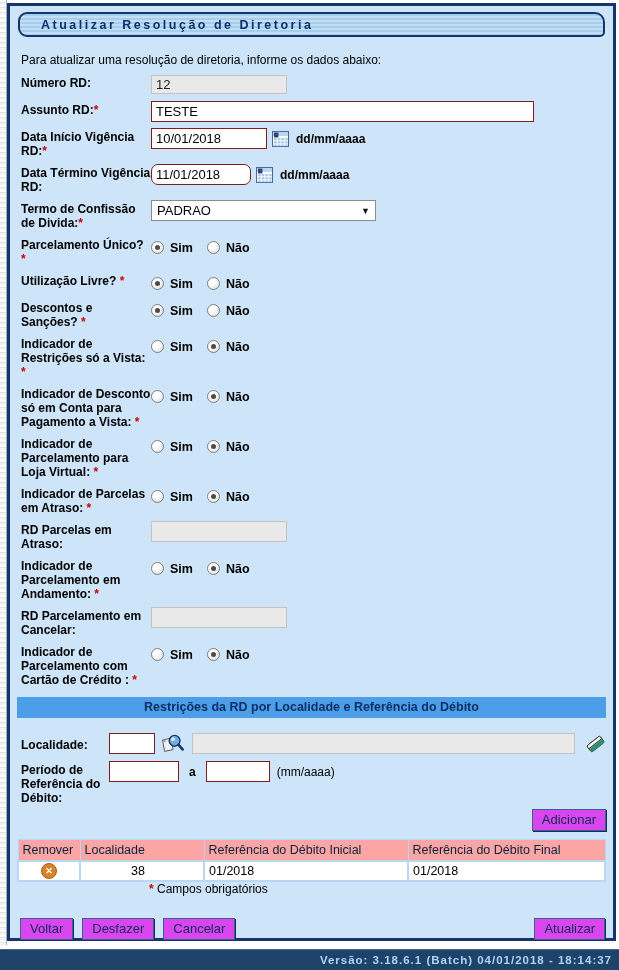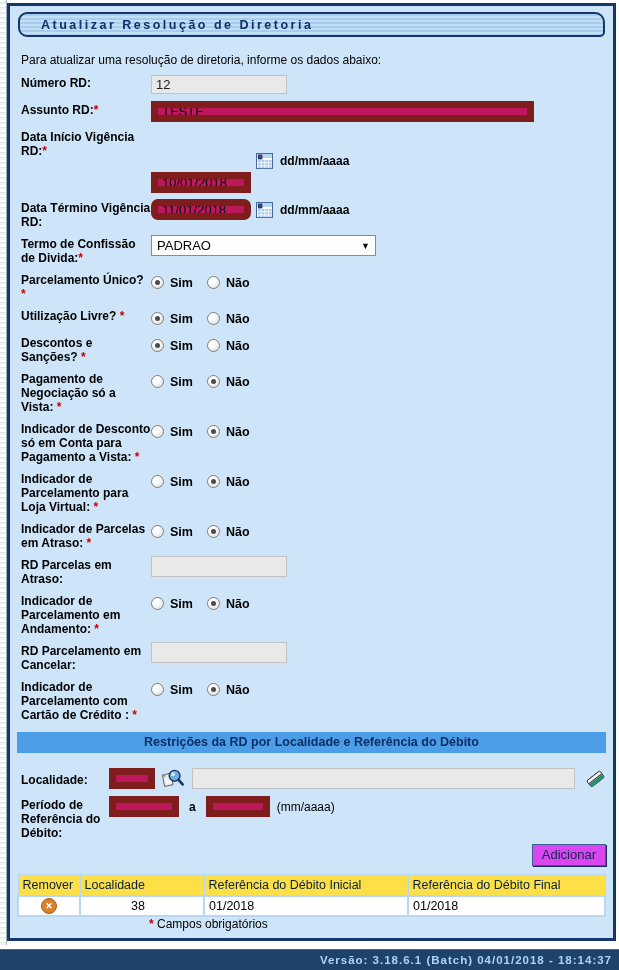--- a/index.html
+++ b/index.html
@@ -16,21 +16,21 @@
     border-radius:9px 10px 5px 9px;
     background:repeating-linear-gradient(180deg,#a6cdec 0 2px,#c3def5 2px 4px);
     display:flex; align-items:center; padding-left:21px;
     color:#0d3168; font-weight:bold; font-size:12.5px; letter-spacing:2.5px; }
   .intro { font-size:12px; color:#000; margin:0 0 7px 5px; }
   
   .frow { display:flex; align-items:flex-start; margin:0 0 6px 5px; }
   .lbl { width:130px; flex:none; font-weight:bold; font-size:12px; line-height:14px; color:#000; padding-top:2px; }
   .req { color:#cc0000; font-weight:bold; }
   .val { display:flex; align-items:center; min-height:21px; }
-  .ti { height:21px; border:7px solid #7f1d1d; background:#be185d; color:#000;
+  .ti { height:21px; border:1px solid #7f1d1d; background:#ffffff; color:#000;
     font:13px "Liberation Sans", sans-serif; padding:0 4px; }
   .ti.dis { background:#e9e9e9; border:1px solid #c2c2c2; color:#222; height:19px; }
   .hint { font-size:12px; font-weight:bold; color:#000; margin-left:7px; }
   .sel { width:225px; height:21px; border:1px solid #8b8b8b; background:#fff;
     display:flex; align-items:center; justify-content:space-between; padding:0 5px;
     font-size:13px; color:#000; cursor:default; }
   .sel .arrow { font-size:9px; color:#111; }
   .icon-btn { margin-left:5px; display:inline-flex; cursor:pointer; }
   
   .radiorow { display:flex; align-items:center; padding-top:2px; }
@@ -40,21 +40,21 @@
   .radio.checked::after { content:""; position:absolute; left:3px; top:3px; width:5px; height:5px;
     border-radius:50%; background:#4b4b4b; }
   .rlbl { font-weight:bold; font-size:12.5px; color:#000; margin:0 14px 0 6px; }
   
   .sechdr { flex:none; background:#4d9ee8; color:#0c2f66; font-weight:bold; font-size:12.5px;
     text-align:center; padding:3px 0 4px 0; margin:4px 1px 14px 1px; }
   .s2lbl { width:88px; }
   
   .tblwrap { margin:8px 1px 0 1px; }
   table { border-collapse:collapse; width:100%; font-size:12.5px; table-layout:fixed; }
-  th { background:#fde047; color:#09203f; font-weight:normal; text-align:left;
+  th { background:#fca5a5; color:#09203f; font-weight:normal; text-align:left;
     padding:3px 4px; border:1px solid #b9d7f3; }
   td { background:#ffffff; color:#000; padding:1px 4px; height:20px;
     border:2px solid #b9d7f3; }
   td.ctr { text-align:center; }
   td.num { text-align:right; padding-right:58px; }
   .remove-icon { width:16px; height:16px; border-radius:50%; background:#d9822b;
     border:1px solid #a85f14; color:#fff; font-size:9px; font-weight:bold; line-height:14px;
     text-align:center; display:inline-block; cursor:pointer; }
   
   .btn { background:#d946ef; border:1px solid #39618f; box-shadow:1px 1px 0 0 #142e57;
@@ -94,21 +94,21 @@
   <div class="frow">
     <div class="lbl"><span>Assunto RD:</span><span class="req">*</span></div>
     <div class="val">
         <input class="ti" style="width: 383px;" value="TESTE">
       </div>
   </div>
 
   <div class="frow">
     <div class="lbl"><span>Data Início Vigência RD:</span><span class="req">*</span></div>
     <div class="val">
-      <input class="ti" style="width: 100px; margin-top: 44px;" value="10/01/2018">
+      <input class="ti" style="width: 116px;" value="10/01/2018">
       <span class="icon-btn">
         <svg width="17" height="16" viewBox="0 0 17 16">
             <rect x="0.5" y="0.5" width="16" height="15" fill="#ffffff" stroke="#44699d"></rect>
             <rect x="1" y="1" width="15" height="4" fill="#b9d7f3"></rect>
             <rect x="2" y="1.6" width="4.4" height="4.8" fill="#1e3f73"></rect>
             <rect x="3.4" y="3" width="1.5" height="1.5" fill="#cc3333"></rect>
             <g fill="#a9cbe9">
               <rect x="2" y="7" width="2.8" height="2.3"></rect>
               <rect x="5.7" y="7" width="2.8" height="2.3"></rect>
               <rect x="9.4" y="7" width="2.8" height="2.3"></rect>
@@ -192,21 +192,21 @@
     <div class="lbl"><span>Descontos e Sanções?</span> <span class="req">*</span></div>
     <div class="val radiorow">
       <span class="radio checked"></span>
         <span class="rlbl">Sim</span>
       <span class="radio"></span>
         <span class="rlbl">Não</span>
     </div>
   </div>
 
   <div class="frow">
-    <div class="lbl"><span>Pagamento de Negociação só a Vista:</span> <span class="req">*</span></div>
+    <div class="lbl"><span>Indicador de Restrições só a Vista:</span> <span class="req">*</span></div>
     <div class="val radiorow">
       <span class="radio"></span>
         <span class="rlbl">Sim</span>
       <span class="radio checked"></span>
         <span class="rlbl">Não</span>
     </div>
   </div>
 
   <div class="frow">
     <div class="lbl"><span>Indicador de Desconto só em Conta para Pagamento a Vista:</span> <span class="req">*</span></div>

